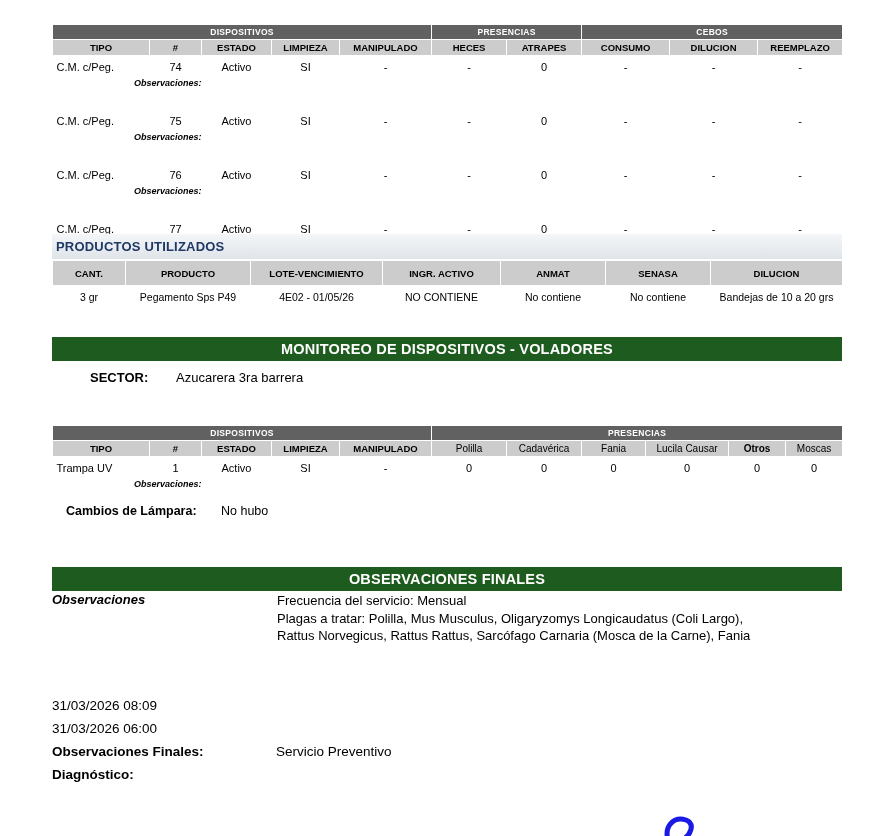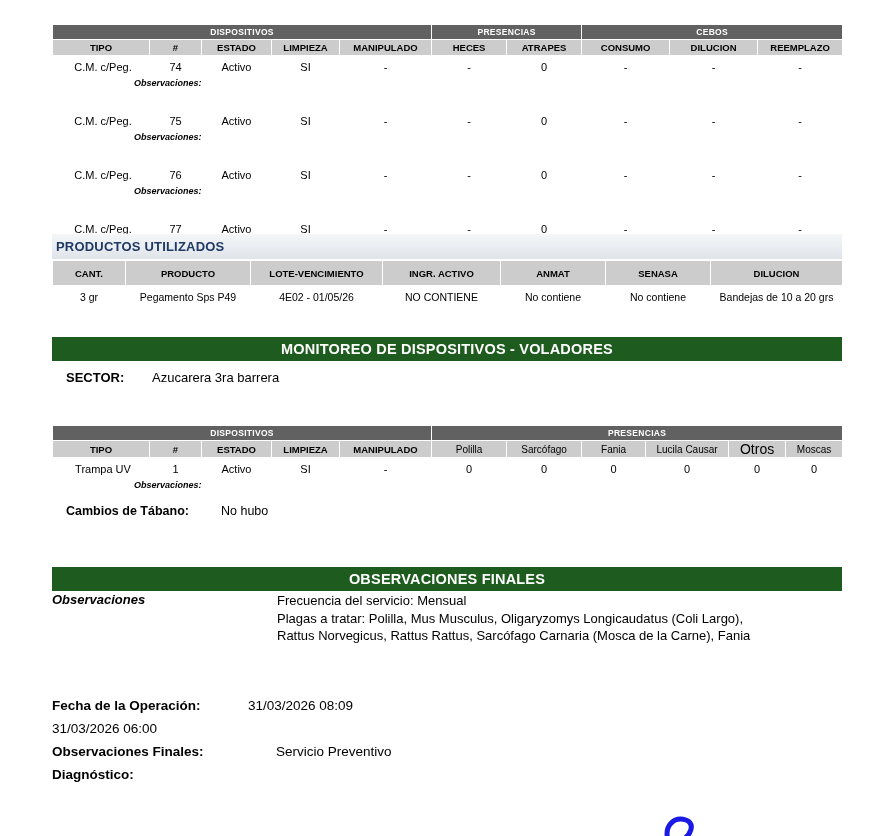--- a/index.html
+++ b/index.html
@@ -50,21 +50,21 @@
     border: 1px solid #ffffff;
   }
   .cell {
     font-size: 11px;
     text-align: center;
     height: 22px;
     vertical-align: middle;
     color: #000;
   }
   .cell.left {
-    text-align: center;
+    text-align: left;
     padding-left: 4px;
   }
   .obs-row td {
     height: 20px;
     vertical-align: top;
   }
   .obs-label {
     font-size: 9px;
     font-style: italic;
     font-weight: bold;
@@ -108,20 +108,21 @@
     height: 24px;
     line-height: 24px;
     letter-spacing: .2px;
   }
 
   
   .kv-line {
     display: flex;
     align-items: center;
     font-size: 13px;
+    margin-left: 24px;
   }
   .kv-key {
     font-weight: bold;
     color: #000;
   }
   .kv-val {
     color: #000;
     font-weight: normal;
   }
 
@@ -362,24 +363,24 @@
           <th class="gh-dark" colspan="5">DISPOSITIVOS</th>
           <th class="gh-dark" colspan="6">PRESENCIAS</th>
         </tr>
         <tr>
           <th class="gh-light">TIPO</th>
           <th class="gh-light">#</th>
           <th class="gh-light">ESTADO</th>
           <th class="gh-light">LIMPIEZA</th>
           <th class="gh-light">MANIPULADO</th>
           <th class="gh-light" style="font-weight:normal;font-size:10px">Polilla</th>
-          <th class="gh-light" style="font-weight:normal;font-size:10px">Sarcófago</th>
+          <th class="gh-light" style="font-weight:normal;font-size:10px">Cadavérica</th>
           <th class="gh-light" style="font-weight:normal;font-size:10px">Fania</th>
           <th class="gh-light" style="font-weight:normal;font-size:10px">Lucila Causar</th>
-          <th class="gh-light" style="font-weight:normal;font-size:14px">Otros</th>
+          <th class="gh-light" style="font-weight:bold;font-size:10px">Otros</th>
           <th class="gh-light" style="font-weight:normal;font-size:10px">Moscas</th>
         </tr>
       </thead>
       <tbody>
         <tr>
           <td class="cell left">Trampa UV</td>
           <td class="cell">1</td>
           <td class="cell">Activo</td>
           <td class="cell">SI</td>
           <td class="cell">-</td>
@@ -393,21 +394,21 @@
         <tr class="obs-row">
           <td class="obs-label" colspan="2">Observaciones:</td>
           <td class="cell left" colspan="9"></td>
         </tr>
       </tbody>
     </table>
   </div>
 
   <div class="block" style="top:504px; left:66px; width:700px;">
     <div class="lamp-line">
-      <div class="lamp-key" style="width:155px">Cambios de Tábano:</div>
+      <div class="lamp-key" style="width:155px">Cambios de Lámpara:</div>
       <div>No hubo</div>
     </div>
   </div>
 
   <div class="block" style="top:567px;">
     <div class="green-banner">OBSERVACIONES FINALES</div>
   </div>
 
   <div class="block" style="top:592px;">
     <div class="of-wrap">
@@ -415,21 +416,20 @@
       <div class="of-body">
         <div>Frecuencia del servicio: Mensual</div>
         <div>Plagas a tratar: Polilla, Mus Musculus, Oligaryzomys Longicaudatus (Coli Largo),</div>
         <div>Rattus Norvegicus, Rattus Rattus, Sarcófago Carnaria (Mosca de la Carne), Fania</div>
       </div>
     </div>
   </div>
 
   <div class="block" style="top:698px;">
     <div class="foot-row">
-      <div class="foot-key">Fecha de la Operación:</div>
       <div class="foot-val">31/03/2026 08:09</div>
     </div>
     <div class="foot-row">
       <div class="foot-val">31/03/2026 06:00</div>
     </div>
     <div class="foot-row">
       <div class="foot-key">Observaciones Finales:</div>
       <div class="foot-val indent">Servicio Preventivo</div>
     </div>
     <div class="foot-row">

